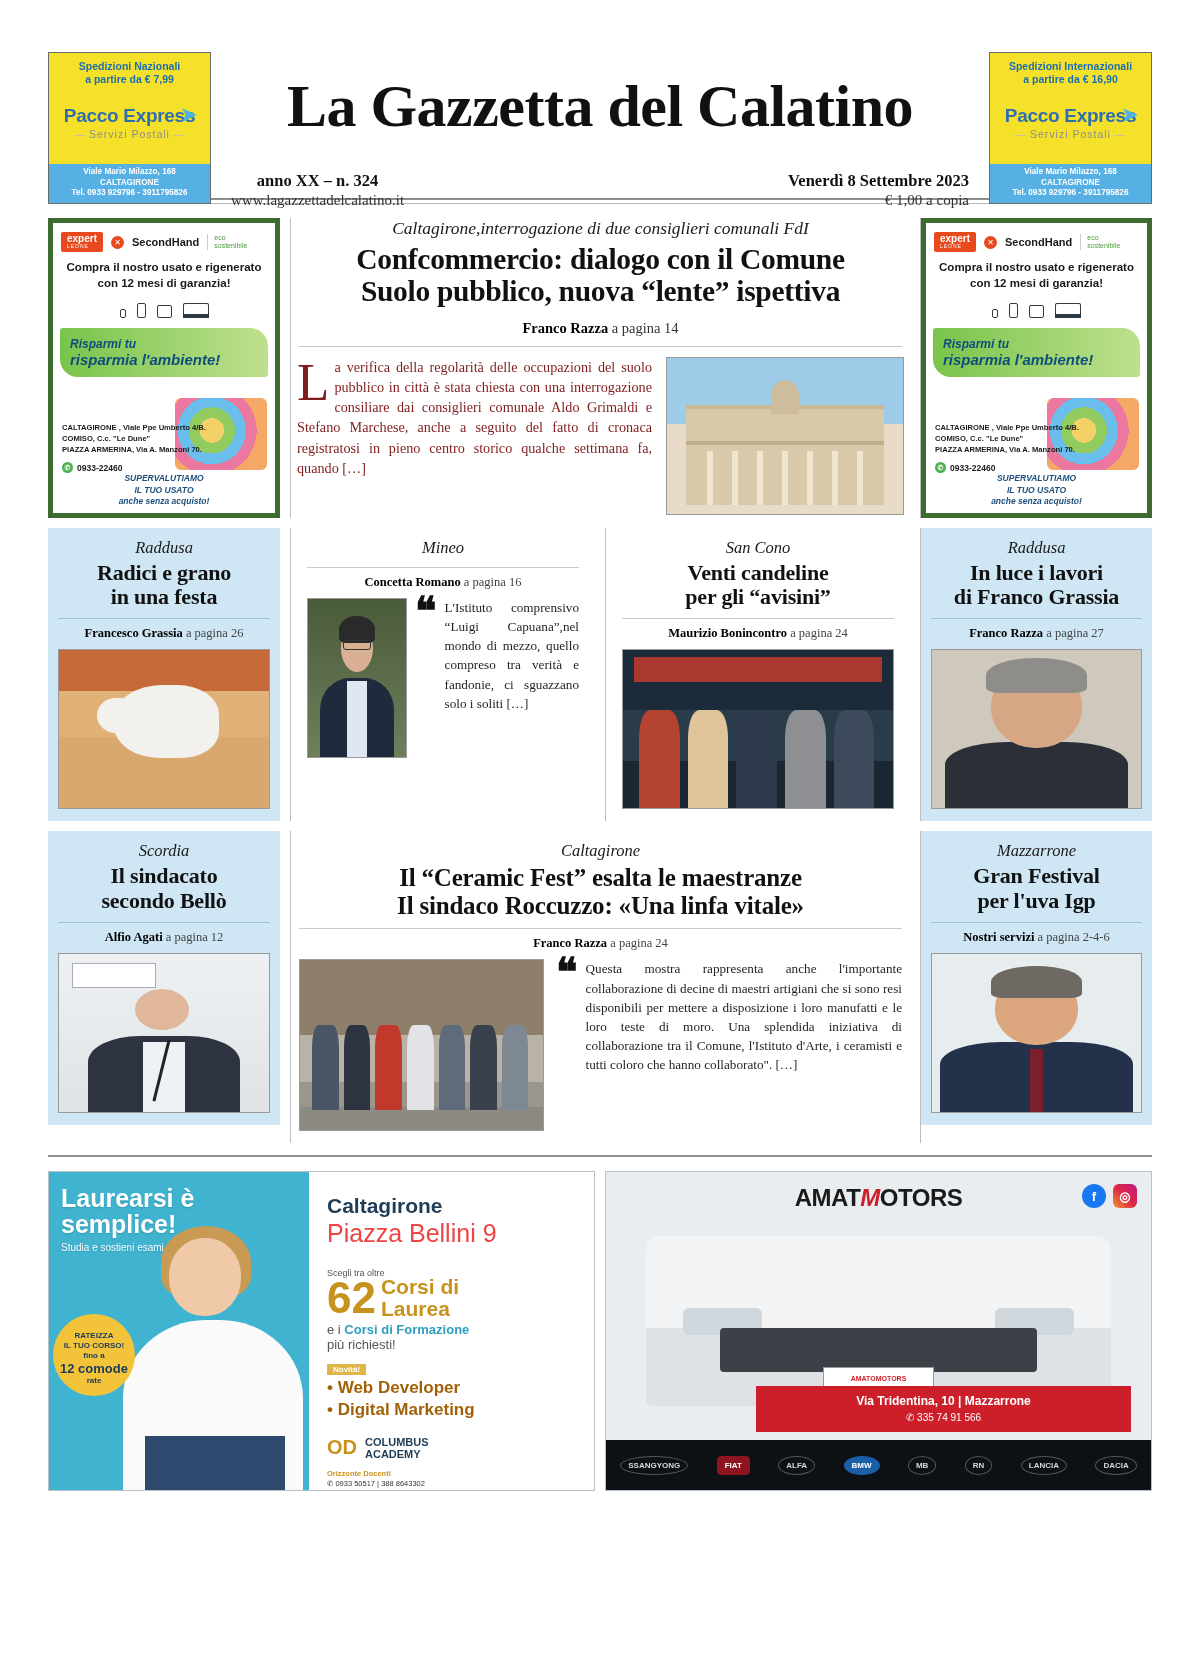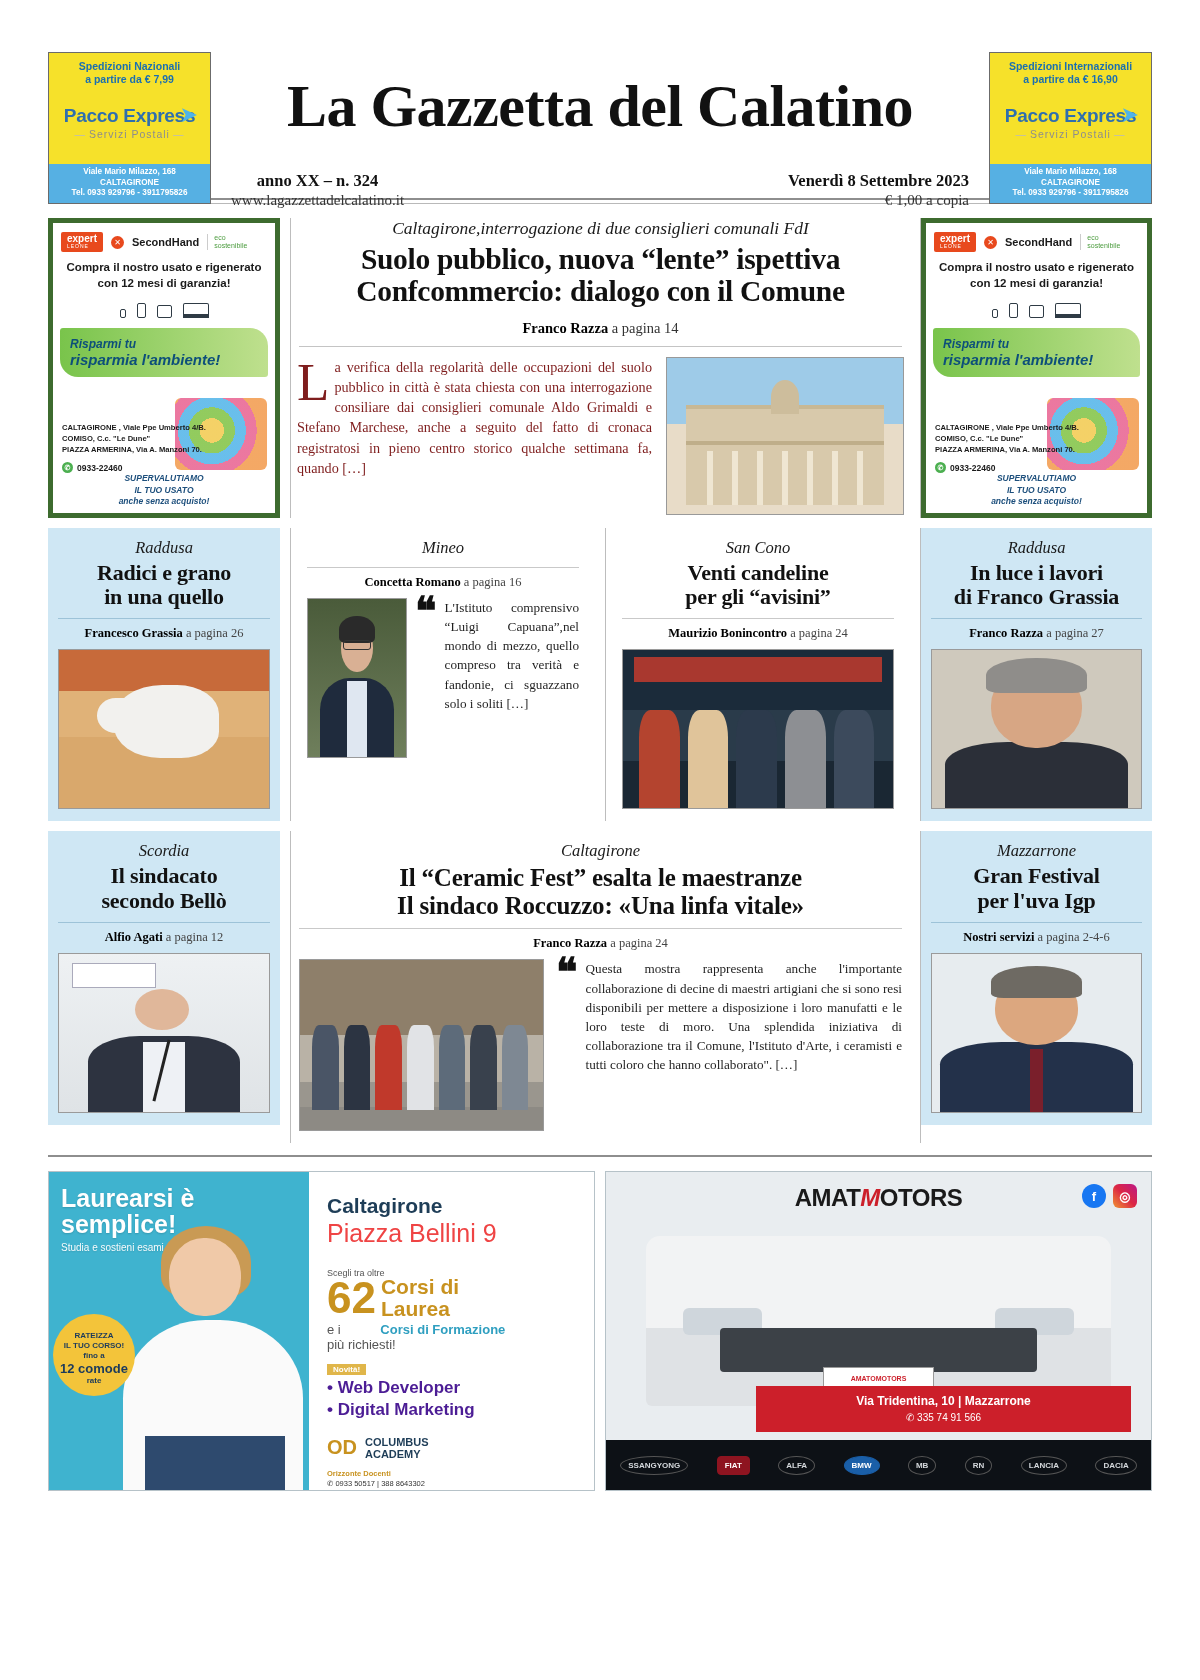--- a/index.html
+++ b/index.html
@@ -231,24 +231,24 @@
                font-weight: bold; text-align: center; line-height: 1.22; padding-top: 17px; }
   .col-badge b { display: block; font-size: 13px; }
   .col-info { flex: 1; padding: 22px 18px; }
   .ci-city { font-size: 21px; font-weight: bold; color: #1e3d57; }
   .ci-addr { font-size: 25px; color: #ef4444; margin-top: 1px; }
   .ci-pre { font-size: 9px; color: #555; margin-top: 20px; }
   .ci-num { display: flex; align-items: center; gap: 5px; margin-top: -2px; }
   .ci-62 { font-size: 44px; font-weight: bold; color: #c8921f; line-height: .95; }
   .ci-lbl { font-size: 21px; font-weight: bold; color: #c8921f; line-height: 1.02; }
   .ci-sub { font-size: 13px; color: #555; margin-top: 3px; }
-  .ci-sub i { font-style: normal; color: #2f9fc0; font-weight: bold; margin-left: 36px; }
+  .ci-sub i { font-style: normal; color: #2f9fc0; font-weight: bold; }
   .ci-nov { display: inline-block; background: #e0b64a; color: #fff; font-size: 8px;
             font-weight: bold; padding: 1px 6px; margin-top: 12px; }
-  .ci-li { font-size: 17px; font-weight: bold; color: #4c1d95; margin-top: 2px; }
+  .ci-li { font-size: 17px; font-weight: bold; color: #a16207; margin-top: 2px; }
   .ci-foot { margin-top: 16px; display: flex; align-items: flex-start; gap: 8px; }
   .od-logo { font-size: 20px; font-weight: bold; color: #c8921f; }
   .cb-logo { font-size: 11px; font-weight: bold; color: #1e3d57; line-height: 1.1; }
   .ci-doc { font-size: 7.5px; color: #c8921f; font-weight: bold; margin-top: 9px; }
   .ci-tel { font-size: 7.5px; color: #333; margin-top: 1px; }
 
   .ad-amato { flex: 1; height: 320px; border: 1px solid #b6c2c8; background: #e9edf0;
               position: relative; overflow: hidden; font-family: "Liberation Sans", sans-serif; }
   .am-brand { position: absolute; left: 50%; transform: translateX(-50%); top: 12px;
               font-size: 24px; font-weight: bold; color: #1a1a1a; letter-spacing: -0.5px;
@@ -385,22 +385,22 @@
             <div class="f1">IL TUO USATO</div>
             <div class="f2">anche senza acquisto!</div>
           </div>
         </div>
       </div>
 
       <div class="col-mid vsep">
         <div class="lead">
           <div class="kicker">Caltagirone,interrogazione di due consiglieri comunali FdI</div>
           <div class="headline">
+            <div>Confcommercio: dialogo con il Comune</div>
             <div>Suolo pubblico, nuova “lente” ispettiva</div>
-            <div>Confcommercio: dialogo con il Comune</div>
           </div>
           <div class="byline">
             <b>Franco Razza</b>
             <span>a pagina 14</span>
           </div>
           <div class="byline-rule"></div>
           <div class="lead-body">
             <div class="lead-text">La verifica della regolarità delle occupazioni del suolo pubblico in città è stata chiesta con una interrogazione consiliare dai consiglieri comunale Aldo Grimaldi e Stefano Marchese, anche a seguito del fatto di cronaca registratosi in pieno centro storico qualche settimana fa, quando […]</div>
             <div class="lead-photo">
               <div class="bld">
@@ -465,21 +465,21 @@
       </div>
     </div>
 
     <div class="row" style="margin-top:10px;">
 
       <div class="col-left">
         <div class="brief">
           <div class="brief-loc">Raddusa</div>
           <div class="brief-title">
             <div>Radici e grano</div>
-            <div>in una quello</div>
+            <div>in una festa</div>
           </div>
           <div class="brief-by">
             <b>Francesco Grassia</b>
             <span>a pagina 26</span>
           </div>
           <div class="thumb horse" style="margin-top:8px;">
             <div class="horse-body"></div>
             <div class="horse-head"></div>
           </div>
         </div>

